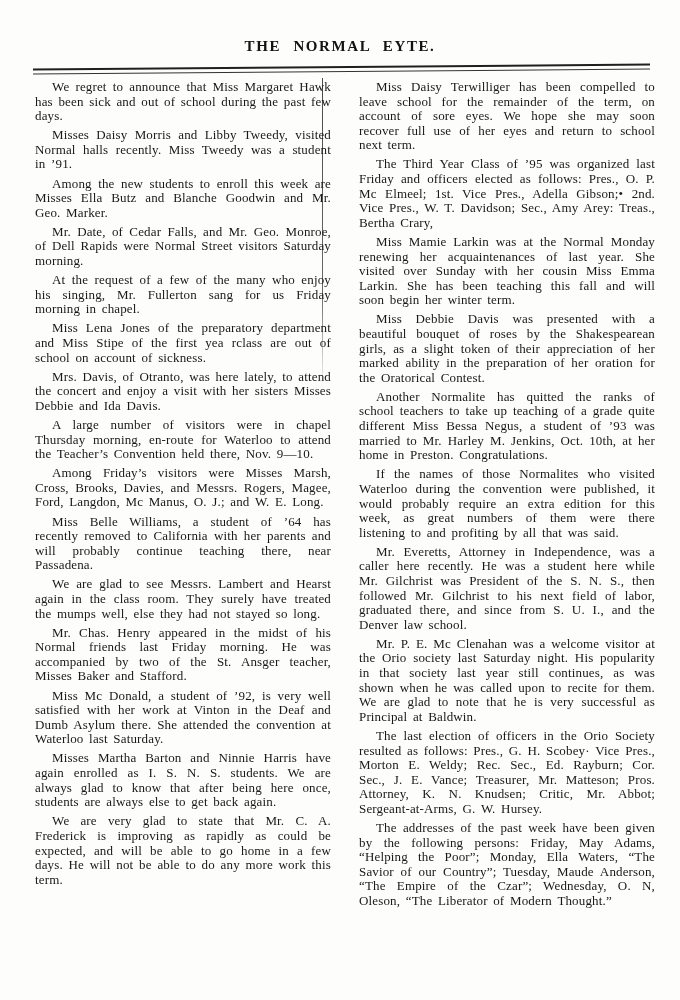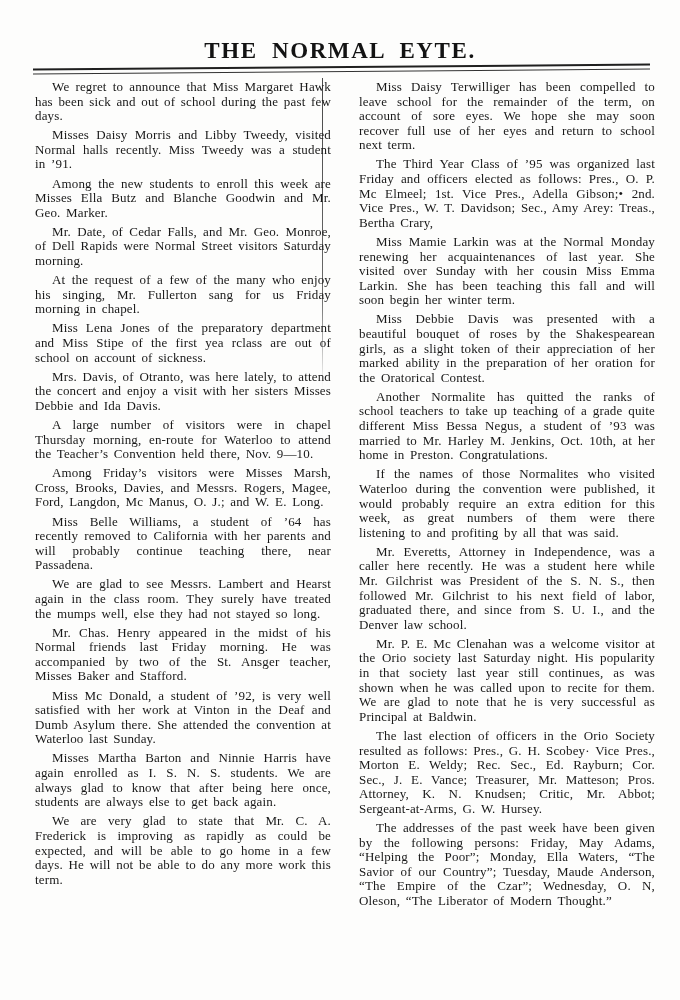--- a/index.html
+++ b/index.html
@@ -16,21 +16,21 @@
     overflow: hidden;
     font-family: "Liberation Serif", "DejaVu Serif", serif;
     color: #181818;
   }
   .masthead {
     position: absolute;
     top: 38px;
     left: 0;
     width: 100%;
     text-align: center;
-    font-size: 23px;
+    font-size: 15px;
     font-weight: bold;
     letter-spacing: 1.6px;
     word-spacing: 7px;
     color: #131313;
   }
   .header-rule {
     position: absolute;
     top: 66px;
     left: 33px;
     width: 617px;
@@ -88,21 +88,21 @@
         <p class="para">Among the new students to enroll this week are Misses Ella Butz and Blanche Goodwin and Mr. Geo. Marker.</p>
         <p class="para">Mr. Date, of Cedar Falls, and Mr. Geo. Monroe, of Dell Rapids were Normal Street visitors Saturday morning.</p>
         <p class="para">At the request of a few of the many who enjoy his singing, Mr. Fullerton sang for us Friday morning in chapel.</p>
         <p class="para">Miss Lena Jones of the preparatory department and Miss Stipe of the first yea rclass are out of school on account of sickness.</p>
         <p class="para">Mrs. Davis, of Otranto, was here lately, to attend the concert and enjoy a visit with her sisters Misses Debbie and Ida Davis.</p>
         <p class="para">A large number of visitors were in chapel Thursday morning, en-route for Waterloo to attend the Teacher’s Convention held there, Nov. 9—10.</p>
         <p class="para">Among Friday’s visitors were Misses Marsh, Cross, Brooks, Davies, and Messrs. Rogers, Magee, Ford, Langdon, Mc Manus, O. J.; and W. E. Long.</p>
         <p class="para">Miss Belle Williams, a student of ’64 has recently removed to California with her parents and will probably continue teaching there, near Passadena.</p>
         <p class="para">We are glad to see Messrs. Lambert and Hearst again in the class room.  They surely have treated the mumps well, else they had not stayed so long.</p>
         <p class="para">Mr. Chas. Henry appeared in the midst of his Normal friends last Friday morning.  He was accompanied by two of the St. Ansger teacher, Misses Baker and Stafford.</p>
-        <p class="para">Miss Mc Donald, a student of ’92, is very well satisfied with her work at Vinton in the Deaf and Dumb Asylum there.  She attended the convention at Waterloo last Sunday.</p>
+        <p class="para">Miss Mc Donald, a student of ’92, is very well satisfied with her work at Vinton in the Deaf and Dumb Asylum there.  She attended the convention at Waterloo last Saturday.</p>
         <p class="para">Misses Martha Barton and Ninnie Harris have again enrolled as I. S. N. S. students. We are always glad to know that after being here once, students are always else to get back again.</p>
         <p class="para">We are very glad to state that Mr. C. A. Frederick is improving as rapidly as could be expected, and will be able to go home in a few days.  He will not be able to do any more work this term.</p>
       </div>
     <div class="col">
         <p class="para">Miss Daisy Terwilliger has been compelled to leave school for the remainder of the term, on account of sore eyes.  We hope she may soon recover full use of her eyes and return to school next term.</p>
         <p class="para">The Third Year Class of ’95 was organized last Friday and officers elected as follows: Pres., O. P. Mc Elmeel; 1st. Vice Pres., Adella Gibson;• 2nd. Vice Pres., W. T. Davidson; Sec., Amy Arey: Treas., Bertha Crary,</p>
         <p class="para">Miss Mamie Larkin was at the Normal Monday renewing her acquaintenances of last year. She visited over Sunday with her cousin Miss Emma Larkin.  She has been teaching this fall and will soon begin her winter term.</p>
         <p class="para">Miss Debbie Davis was presented with a beautiful bouquet of roses by the Shakespearean girls, as a slight token of their appreciation of her marked ability in the preparation of her oration for the Oratorical Contest.</p>
         <p class="para">Another Normalite has quitted the ranks of school teachers to take up teaching of a grade quite different Miss Bessa Negus, a student of ’93 was married to Mr. Harley M. Jenkins, Oct. 10th, at her home in Preston.  Congratulations.</p>
         <p class="para">If the names of those Normalites who visited Waterloo during the convention were published, it would probably require an extra edition for this week, as great numbers of them were there listening to and profiting by all that was said.</p>

